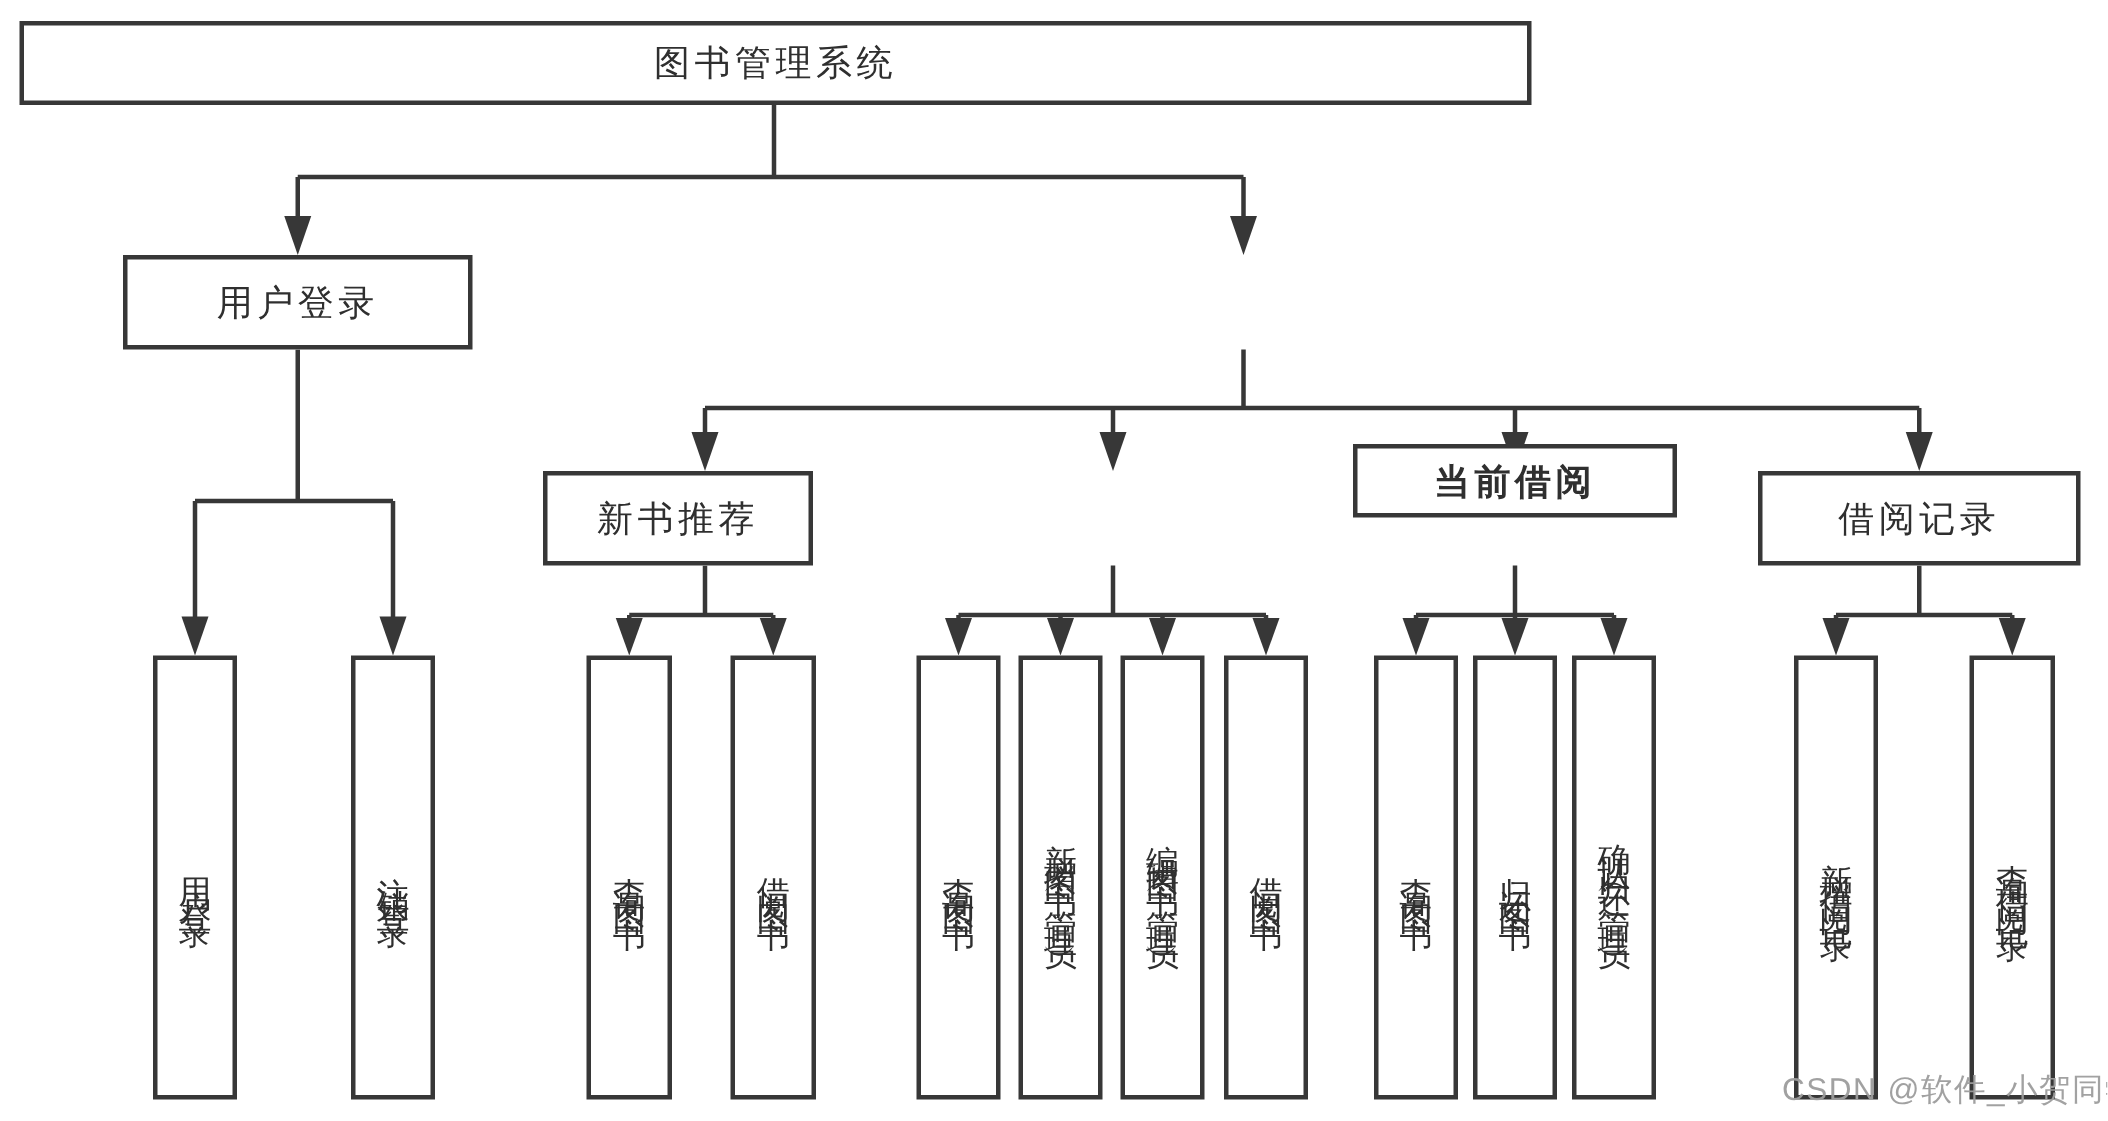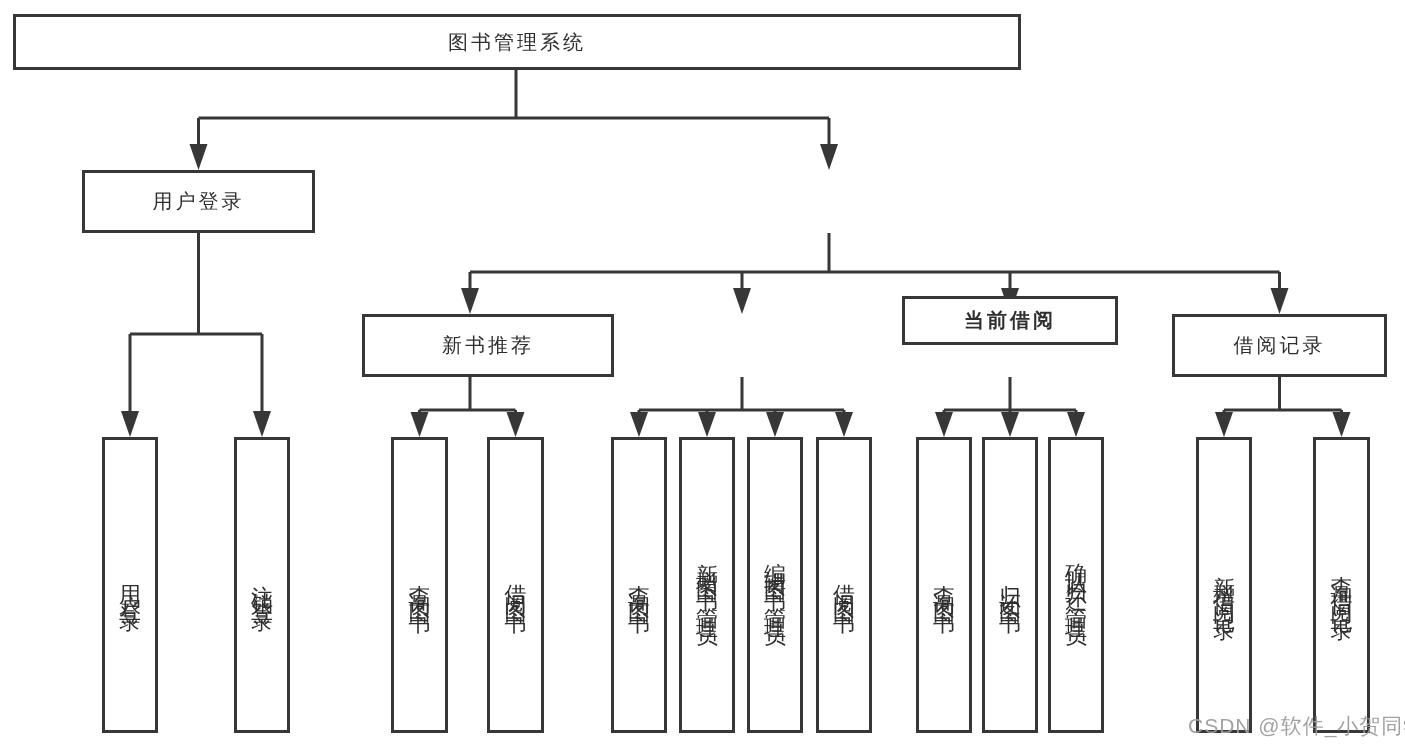--- a/index.html
+++ b/index.html
@@ -34,30 +34,30 @@
   .arrow { fill: var(--line); stroke: none; }
 
   .node {
     position: absolute;
     border: 3px solid var(--line);
     background: var(--background);
     color: var(--text);
     display: flex;
     align-items: center;
     justify-content: center;
-    font-size: 20px;
+    font-size: 24px;
     letter-spacing: 3px;
     white-space: nowrap;
   }
 
   .box-root   { left: 13px;   top: 14px;  width: 1008px; height: 56px; }
   .b-user-login { left: 82px;  top: 170px; width: 233px; height: 63px; }
   .b-book-mgmt  { left: 712px; top: 170px; width: 234px; height: 63px; }
 
-  .b-new-rec  { left: 362px;  top: 314px; width: 252px; height: 63px; }
+  .b-new-rec  { left: 362px;  top: 314px; width: 180px; height: 63px; }
   .b-borrow   { left: 634px;  top: 314px; width: 216px; height: 63px; }
   .b-current  { left: 902px;  top: 296px; width: 216px; height: 49px; font-weight: bold; }
   .b-record   { left: 1172px; top: 314px; width: 215px; height: 63px; }
 
   .leaf {
     top: 437px;
     width: 56px;
     height: 296px;
     font-size: 22px;
     letter-spacing: 9px;

